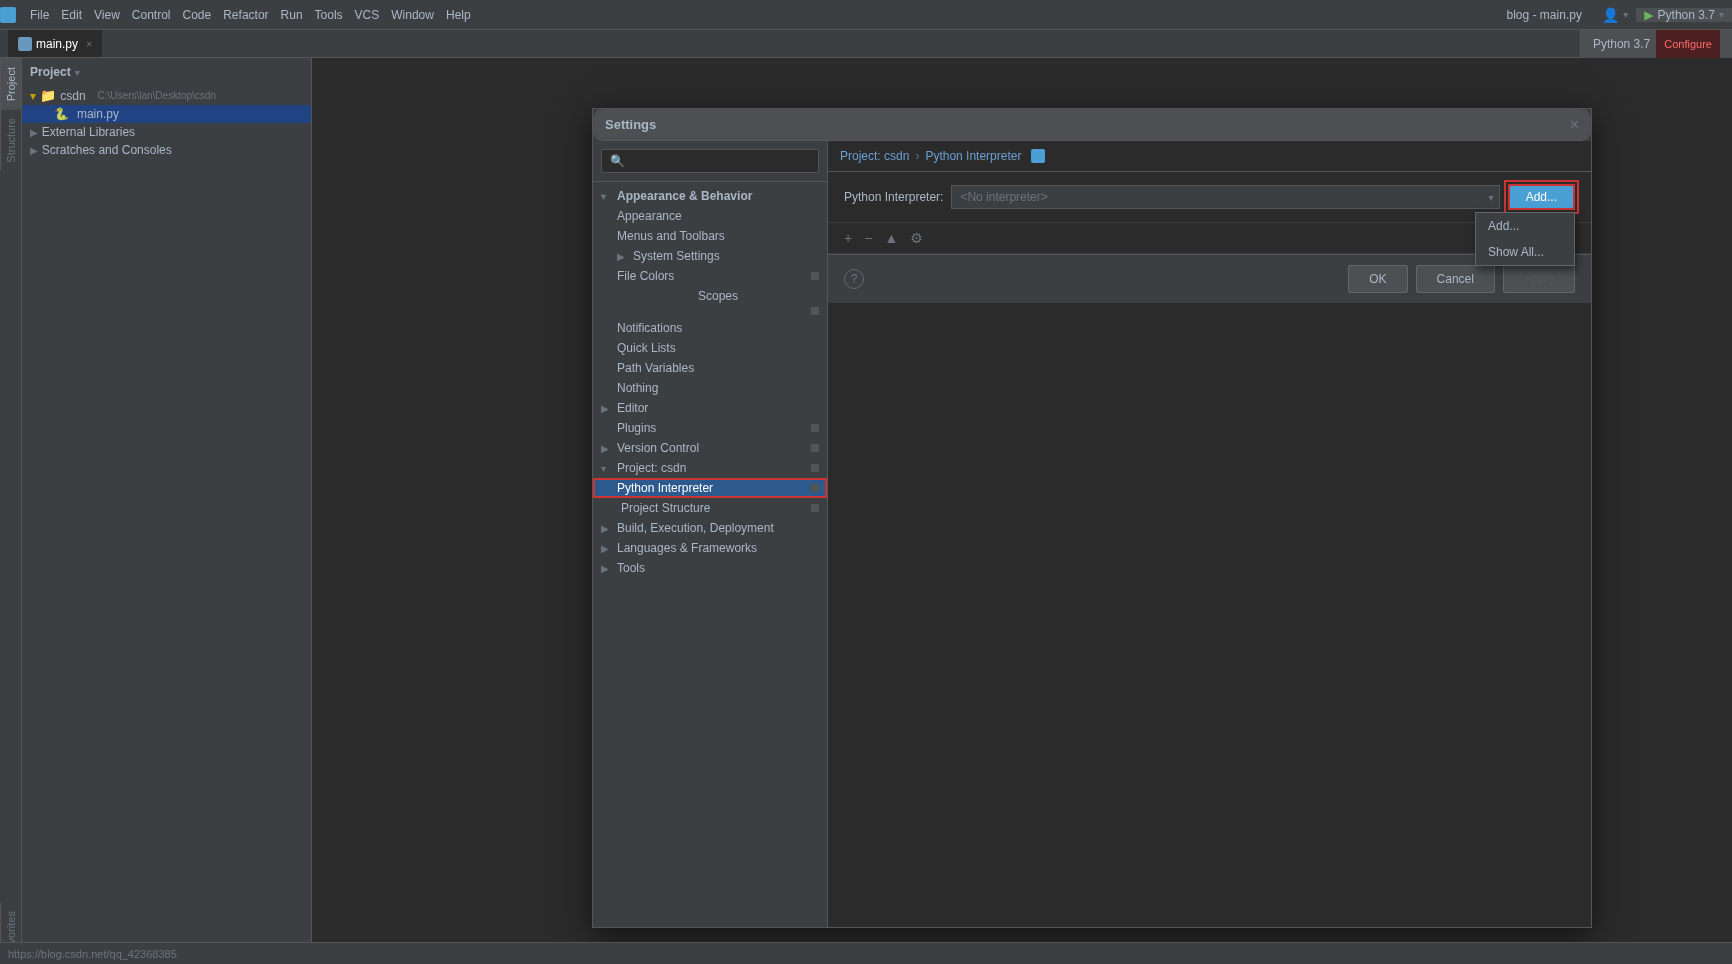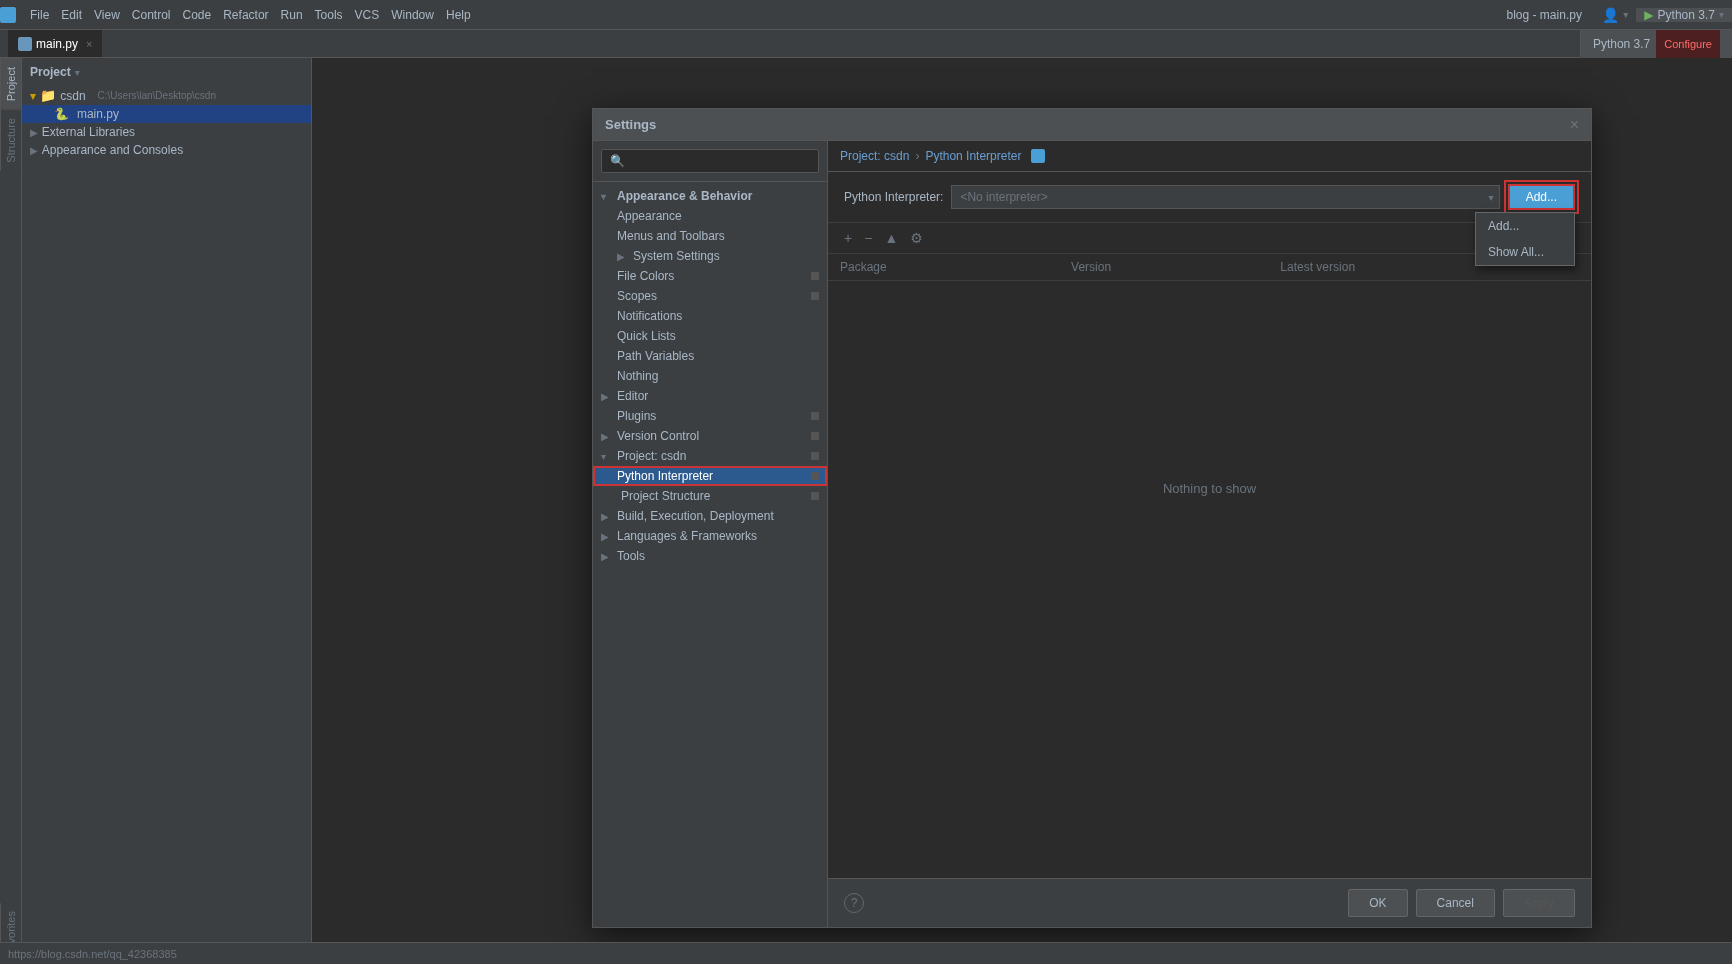--- a/index.html
+++ b/index.html
@@ -123,20 +123,21 @@
       pointer-events: all;
     }
     .dialog-title-bar {
       display: flex;
       align-items: center;
       justify-content: space-between;
       padding: 8px 12px;
       background: #4c5052;
       border-bottom: 1px solid #555;
       height: 32px;
+      border-radius: 10px;
     }
     .dialog-title {
       color: #a9b7c6;
       font-size: 13px;
       font-weight: bold;
     }
     .dialog-close {
       cursor: pointer;
       color: #6a737d;
       font-size: 16px;
@@ -498,21 +499,21 @@
     <div class="tree-item selected" style="padding-left:32px;">
       <span style="color:#6897bb;font-size:12px;margin-right:4px;">🐍</span>
       <span style="color:#a9b7c6;font-size:12px;">main.py</span>
     </div>
     <div class="tree-item" style="padding-left:8px;">
       <span style="color:#6a737d;font-size:10px;">▶</span>
       <span style="color:#a9b7c6;font-size:12px;">External Libraries</span>
     </div>
     <div class="tree-item" style="padding-left:8px;">
       <span style="color:#6a737d;font-size:10px;">▶</span>
-      <span style="color:#a9b7c6;font-size:12px;">Appearance and Consoles</span>
+      <span style="color:#a9b7c6;font-size:12px;">Scratches and Consoles</span>
     </div>
   </div>
 
   <div style="flex:1;background:#2b2b2b;position:relative;">
 
     <div class="dialog">
 
       <div class="dialog-title-bar">
         <span class="dialog-title">Settings</span>
         <span class="dialog-close">×</span>
@@ -537,21 +538,21 @@
               <span>Menus and Toolbars</span>
             </div>
             <div class="stree-item" style="padding-left:24px;">
               <span class="stree-arrow">▶</span>
               <span>System Settings</span>
             </div>
             <div class="stree-item" style="padding-left:24px;">
               <span>File Colors</span>
               <div class="stree-badge"></div>
             </div>
-            <div class="stree-item" style="padding-left:24px;">
+            <div class="stree-item" style="padding-left:24px;flex-direction:column;">
               <span>Scopes</span>
               <div class="stree-badge"></div>
             </div>
             <div class="stree-item" style="padding-left:24px;">
               <span>Notifications</span>
             </div>
             <div class="stree-item" style="padding-left:24px;">
               <span>Quick Lists</span>
             </div>
             <div class="stree-item" style="padding-left:24px;">
@@ -641,34 +642,20 @@
             </div>
           </div>
 
           <div class="package-toolbar">
             <button class="pkg-btn">+</button>
             <button class="pkg-btn">−</button>
             <button class="pkg-btn">▲</button>
             <button class="pkg-btn">⚙</button>
           </div>
 
-          <div class="package-table">
-            <table class="pkg-table">
-              <thead>
-                <tr>
-                  <th>Package</th>
-                  <th>Version</th>
-                  <th>Latest version</th>
-                </tr>
-              </thead>
-              <tbody>
-              </tbody>
-            </table>
-            <div class="nothing-to-show">Nothing to show</div>
-          </div>
 
           <div class="dialog-footer">
             <div class="footer-help">?</div>
             <button class="footer-btn primary">OK</button>
             <button class="footer-btn">Cancel</button>
             <button class="footer-btn disabled">Apply</button>
           </div>
         </div>
 
       </div>

